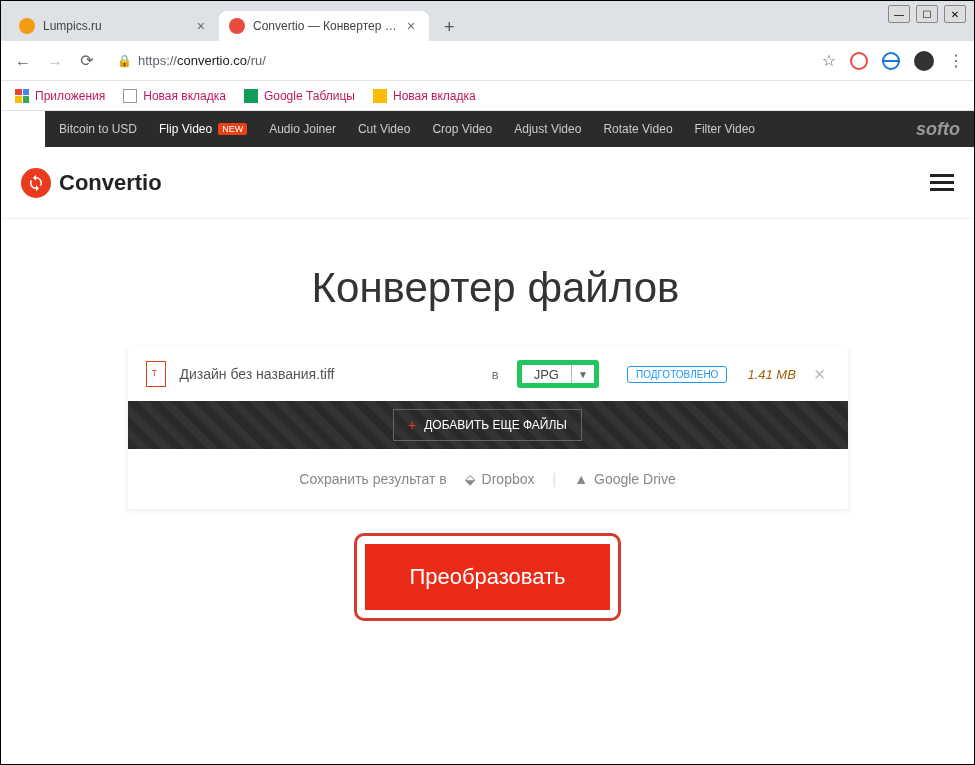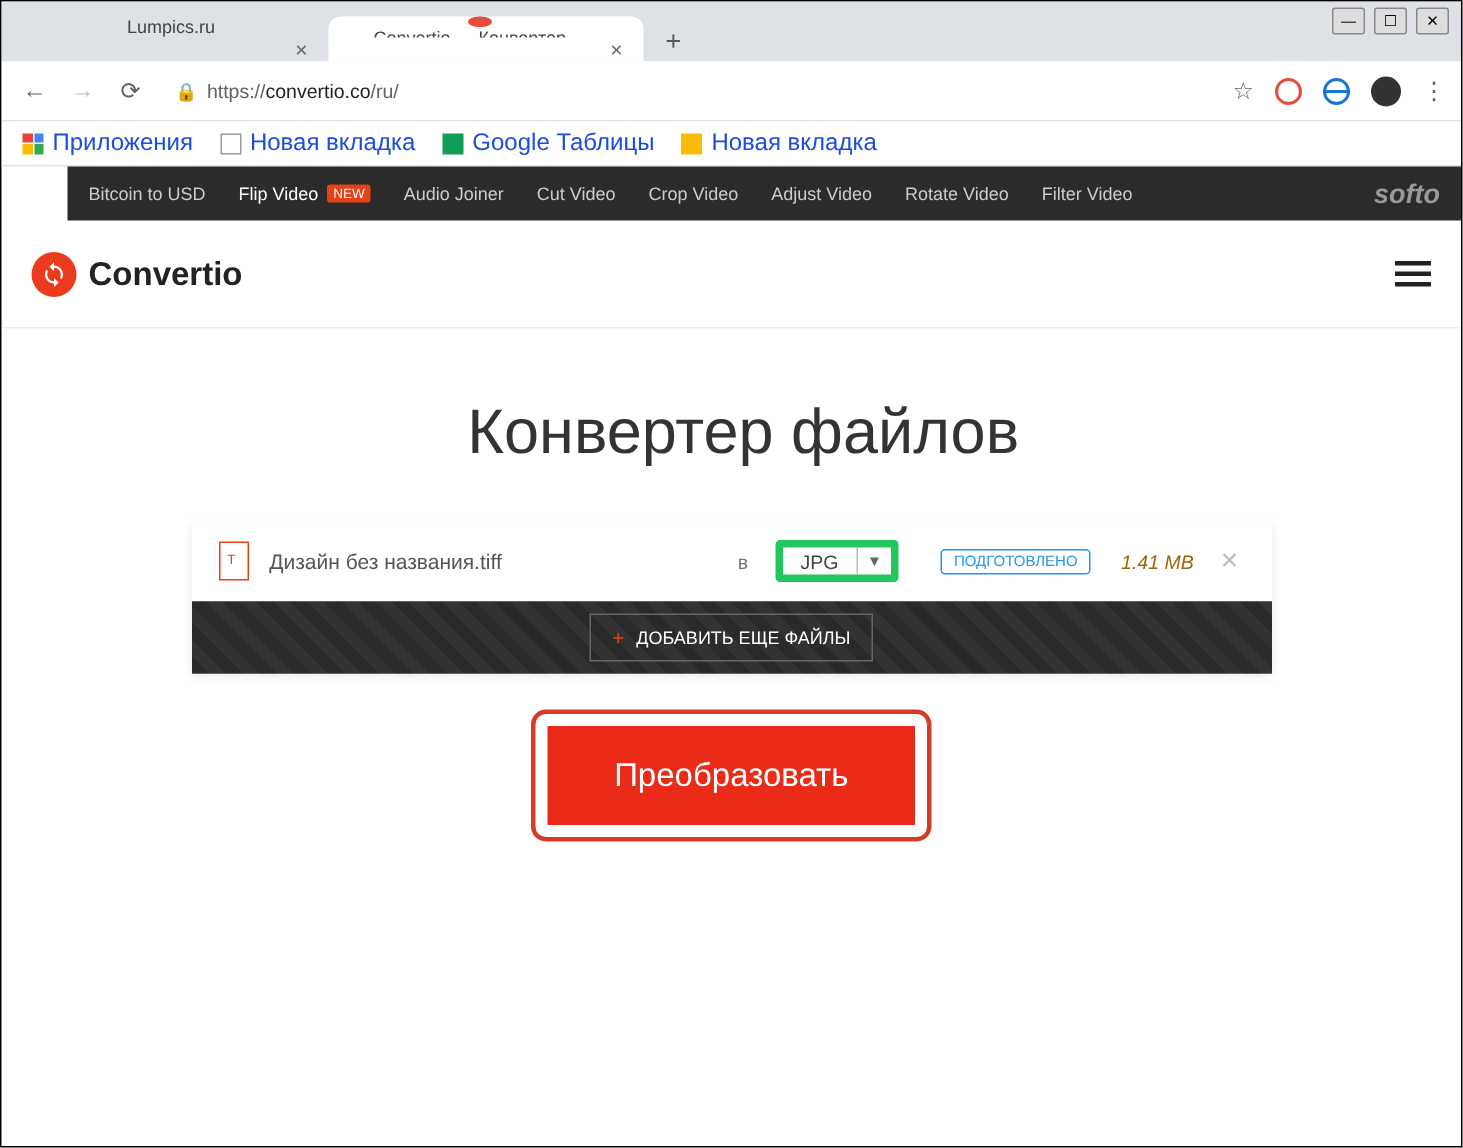--- a/index.html
+++ b/index.html
@@ -2,35 +2,35 @@
 <html><head>
 <meta charset="utf-8">
 <style>
 * { box-sizing: border-box; margin: 0; padding: 0; }
 body { font-family: Arial, sans-serif; background: #fff; width: 975px; height: 765px; overflow: hidden; border: 1px solid #000; position: relative; }
 
 .window-controls { position: absolute; top: 4px; right: 8px; display: flex; gap: 6px; }
 .window-btn { width: 22px; height: 18px; border: 1px solid #888; background: #ddd; border-radius: 2px; display: flex; align-items: center; justify-content: center; font-size: 10px; cursor: pointer; }
 
 .tabs-bar { background: #dee1e6; height: 40px; display: flex; align-items: flex-end; padding: 0 8px; padding-top: 10px; }
-.tab { height: 30px; display: flex; align-items: center; padding: 0 10px; min-width: 210px; font-size: 12px; color: #444; position: relative; border-radius: 8px 8px 0 0; flex-direction: column; }
+.tab { height: 30px; display: flex; align-items: center; padding: 0 10px; min-width: 210px; font-size: 12px; color: #444; position: relative; border-radius: 8px 8px 0 0; }
 .tab.active { background: #fff; }
 .tab .favicon { width: 16px; height: 16px; margin-right: 8px; border-radius: 50%; }
 .tab .tab-close { margin-left: auto; font-size: 14px; color: #666; cursor: pointer; padding: 0 4px; }
 .new-tab-btn { width: 28px; height: 28px; display: flex; align-items: center; justify-content: center; font-size: 18px; color: #555; cursor: pointer; margin-left: 6px; }
 
 .addr-bar { background: #fff; height: 40px; display: flex; align-items: center; padding: 0 10px; gap: 8px; border-bottom: 1px solid #e3e3e3; }
 .nav-icon { width: 24px; height: 24px; display: flex; align-items: center; justify-content: center; color: #5f6368; cursor: pointer; font-size: 16px; }
 .url-box { flex: 1; display: flex; align-items: center; background: #fff; border-radius: 14px; padding: 0 10px; height: 28px; font-size: 13px; color: #202124; }
 .url-box .lock { color: #5f6368; margin-right: 6px; font-size: 12px; }
 .url-box .proto { color: #5f6368; }
 .addr-right { display: flex; align-items: center; gap: 14px; margin-left: 8px; }
 .avatar { width: 20px; height: 20px; border-radius: 50%; background: #333; }
 
-.bookmarks-bar { background: #fff; height: 30px; display: flex; align-items: center; padding: 0 14px; gap: 18px; font-size: 16px; color: #1d4ed8; border-bottom: 1px solid #e3e3e3; }
+.bookmarks-bar { background: #fff; height: 30px; display: flex; align-items: center; padding: 0 14px; gap: 18px; font-size: 12px; color: #be185d; border-bottom: 1px solid #e3e3e3; }
 .bm-item { display: flex; align-items: center; gap: 6px; cursor: pointer; }
 .bm-apps { width: 14px; height: 14px; display: grid; grid-template-columns: 1fr 1fr; grid-template-rows: 1fr 1fr; gap: 1px; }
 .bm-apps span { background: #f00; } .bm-apps span:nth-child(1){background:#ea4335;} .bm-apps span:nth-child(2){background:#4285f4;} .bm-apps span:nth-child(3){background:#fbbc05;} .bm-apps span:nth-child(4){background:#34a853;}
 .bm-doc { width: 14px; height: 14px; border: 1px solid #999; }
 .bm-green { width: 14px; height: 14px; background: #0f9d58; }
 .bm-yellow { width: 14px; height: 14px; background: #fbbc05; }
 
 .util-bar { background: #2b2b2b; height: 36px; display: flex; align-items: center; padding: 0 14px; gap: 22px; font-size: 12px; color: #ccc; margin-left: 44px; }
 .util-link { cursor: pointer; display: flex; align-items: center; gap: 6px; }
 .new-badge { background: #e84118; color: #fff; font-size: 9px; padding: 1px 4px; border-radius: 2px; }
@@ -189,19 +189,31 @@
     <span class="status-badge">ПОДГОТОВЛЕНО</span>
     <span class="file-size">1.41 MB</span>
     <span class="file-x">×</span>
   </div>
   <div class="add-row">
     <button class="add-btn">
       <span class="plus">+</span>
       <span>ДОБАВИТЬ ЕЩЕ ФАЙЛЫ</span>
     </button>
   </div>
+  <div class="save-row">
+    <span>Сохранить результат в</span>
+    <span class="save-link">
+      <span>⬙</span>
+      <span>Dropbox</span>
+    </span>
+    <span class="divider">|</span>
+    <span class="save-link">
+      <span>▲</span>
+      <span>Google Drive</span>
+    </span>
+  </div>
 </div>
 
 <div class="convert-wrap">
   <div class="convert-outline">
     <button class="convert-btn">Преобразовать</button>
   </div>
 </div>
 
 </body></html>

